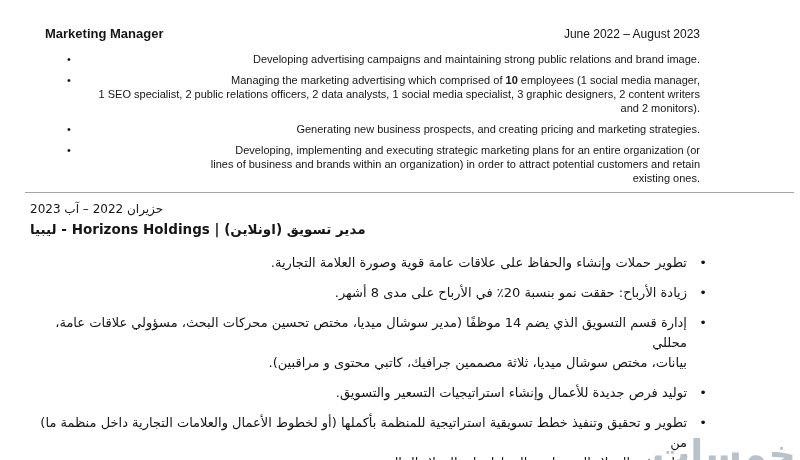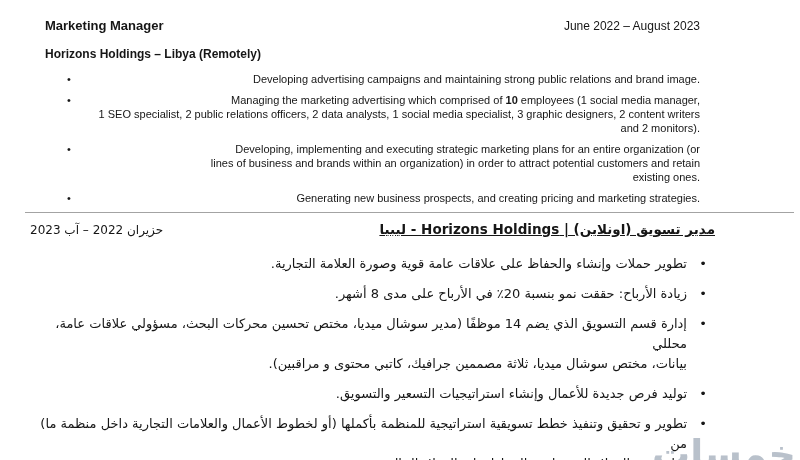--- a/index.html
+++ b/index.html
@@ -6,21 +6,21 @@
   html, body { width: 800px; height: 460px; }
   body {
     background: #ffffff;
     color: #161616;
     font-family: "Liberation Sans", sans-serif;
     position: relative;
     overflow: hidden;
   }
 
   
-  .en-section { padding: 18px 100px 0 45px; }
+  .en-section { padding: 26px 100px 0 45px; }
   .header-row { display: flex; justify-content: space-between; align-items: baseline; }
   .en-job-title { font-size: 13px; font-weight: bold; line-height: 16px; }
   .en-date { font-size: 12px; font-weight: normal; white-space: nowrap; }
   .en-company { font-size: 12px; font-weight: bold; margin-top: 13px; line-height: 15px; }
 
   ul.bullets { list-style: none; }
   .en-bullets { margin-top: 10px; padding-left: 20px; font-size: 11px; }
   .en-bullets li {
     position: relative;
     padding-left: 30px;
@@ -43,23 +43,23 @@
     border: none;
     border-top: 1px solid #a3a3a3;
     margin: 6px 6px 0 25px;
   }
 
   
   .ar-section {
     padding: 6px 85px 0 30px;
     font-family: "DejaVu Sans", sans-serif;
   }
-  .ar-section .header-row { direction: ltr; }
+  .ar-section .header-row { direction: ltr; flex-direction: column; }
   .ar-date { font-size: 12px; line-height: 20px; white-space: nowrap; }
-  .ar-job-title { font-size: 13.5px; font-weight: bold; line-height: 20px; text-decoration: underline; }
+  .ar-job-title { font-size: 13.5px; font-weight: bold; line-height: 20px; }
   .ar-bullets { margin-top: 14px; padding-right: 0; font-size: 13px; }
   .ar-bullets li {
     position: relative;
     padding-right: 28px;
     margin-bottom: 10px;
     line-height: 20px;
     white-space: pre-wrap;
   }
   .ar-bullets li::before {
     content: "\2022";
@@ -84,29 +84,28 @@
 </head>
 <body>
 
 <div class="page">
 
   <section class="en-section">
     <header class="header-row">
       <h1 class="en-job-title">Marketing Manager</h1>
       <span class="en-date">June 2022 – August 2023</span>
     </header>
-    <h2 class="en-company">Horizons Holdings – Libya (Remotely)</h2>
     <ul class="bullets en-bullets">
         <li><span>Developing advertising campaigns and maintaining strong public relations and brand image.</span></li>
         <li><span>Managing the marketing advertising which comprised of </span><span class="seg-bold">10</span><span> employees (1 social media manager,
 1 SEO specialist, 2 public relations officers, 2 data analysts, 1 social media specialist, 3 graphic designers, 2 content writers and 2 monitors).</span></li>
+        <li><span>Generating new business prospects, and creating pricing and marketing strategies.</span></li>
         <li><span>Developing, implementing and executing strategic marketing plans for an entire organization (or
 lines of business and brands within an organization) in order to attract potential customers and retain
 existing ones.</span></li>
-        <li><span>Generating new business prospects, and creating pricing and marketing strategies.</span></li>
       </ul>
   </section>
 
   <hr class="divider">
 
   <section class="ar-section">
     <header class="header-row">
       <span class="ar-date" dir="rtl">حزيران 2022 – آب 2023</span>
       <h1 class="ar-job-title" dir="rtl">مدير تسويق (اونلاين) | Horizons Holdings - ليبيا</h1>
     </header>

